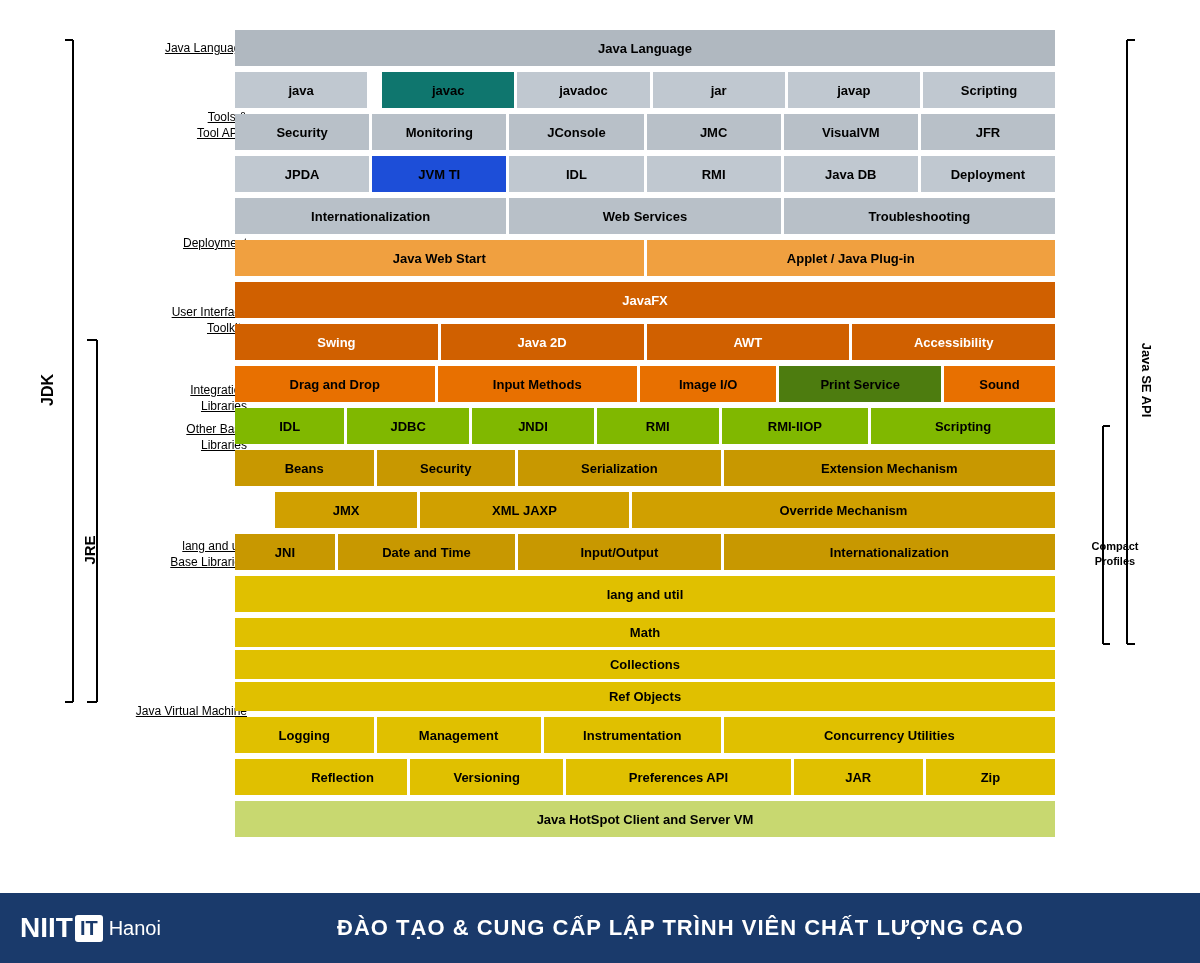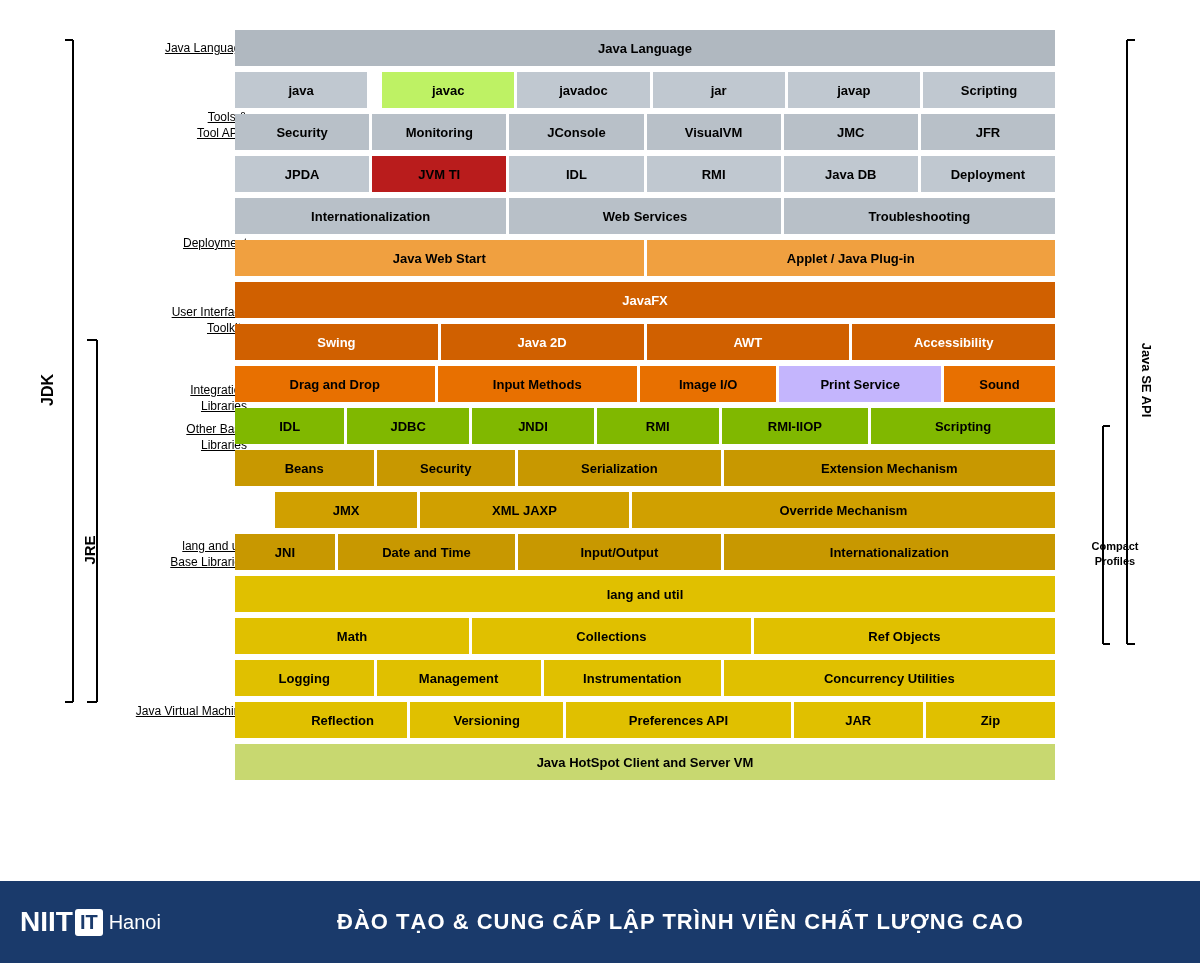--- a/index.html
+++ b/index.html
@@ -54,21 +54,21 @@
       justify-content: center;
       text-align: center;
       font-size: 13px;
       font-weight: bold;
       padding: 7px 5px;
     }
 
     
     .footer {
       background: #1a3a6b;
-      height: 82px;
+      height: 70px;
       display: flex;
       flex-direction: row;
       align-items: center;
       padding: 0 20px;
       gap: 20px;
     }
 
     .footer-text {
       color: #fff;
       font-size: 22px;
@@ -189,43 +189,43 @@
 
         <div style="flex:1; display:flex; flex-direction:column; gap:3px;">
 
           <div class="lbl-row">
             <div class="c cell-full" style="flex:1; background:#b0b8c0; min-height:36px;">Java Language</div>
           </div>
 
           <div class="lbl-row">
             <div style="display:flex;flex-direction:row;gap:3px;flex:1;">
               <div class="c" style="flex:1; background:#c0c8d0;">java</div>
-              <div class="c" style="flex:1; background:#bef264;margin-left:12px;">javac</div>
+              <div class="c" style="flex:1; background:#0f766e;margin-left:12px;">javac</div>
               <div class="c" style="flex:1; background:#c0c8d0;">javadoc</div>
               <div class="c" style="flex:1; background:#c0c8d0;">jar</div>
               <div class="c" style="flex:1; background:#c0c8d0;">javap</div>
               <div class="c" style="flex:1; background:#c0c8d0;">Scripting</div>
             </div>
           </div>
 
           <div class="lbl-row">
             <div style="display:flex;flex-direction:row;gap:3px;flex:1;">
               <div class="c" style="flex:1; background:#b8c0c8;">Security</div>
               <div class="c" style="flex:1; background:#b8c0c8;">Monitoring</div>
               <div class="c" style="flex:1; background:#b8c0c8;">JConsole</div>
+              <div class="c" style="flex:1; background:#b8c0c8;">JMC</div>
               <div class="c" style="flex:1; background:#b8c0c8;">VisualVM</div>
-              <div class="c" style="flex:1; background:#b8c0c8;">JMC</div>
               <div class="c" style="flex:1; background:#b8c0c8;">JFR</div>
             </div>
           </div>
 
           <div class="lbl-row">
             <div style="display:flex;flex-direction:row;gap:3px;flex:1;">
               <div class="c" style="flex:1; background:#c0c8d0;">JPDA</div>
-              <div class="c" style="flex:1; background:#b91c1c;">JVM TI</div>
+              <div class="c" style="flex:1; background:#1d4ed8;">JVM TI</div>
               <div class="c" style="flex:1; background:#c0c8d0;">IDL</div>
               <div class="c" style="flex:1; background:#c0c8d0;">RMI</div>
               <div class="c" style="flex:1; background:#c0c8d0;">Java DB</div>
               <div class="c" style="flex:1; background:#c0c8d0;">Deployment</div>
             </div>
           </div>
 
           <div class="lbl-row">
             <div style="display:flex;flex-direction:row;gap:3px;flex:1;">
               <div class="c" style="flex:2; background:#b8c0c8;">Internationalization</div>
@@ -254,21 +254,21 @@
               <div class="c" style="flex:1.5; background:#d06000; color:#fff;">AWT</div>
               <div class="c" style="flex:1.5; background:#d06000; color:#fff;">Accessibility</div>
             </div>
           </div>
 
           <div class="lbl-row">
             <div style="display:flex;flex-direction:row;gap:3px;flex:1;">
               <div class="c" style="flex:1.5; background:#e87000;">Drag and Drop</div>
               <div class="c" style="flex:1.5; background:#e87000;">Input Methods</div>
               <div class="c" style="flex:1; background:#e87000;">Image I/O</div>
-              <div class="c" style="flex:1.2; background:#c4b5fd;">Print Service</div>
+              <div class="c" style="flex:1.2; background:#4d7c0f;">Print Service</div>
               <div class="c" style="flex:0.8; background:#e87000;">Sound</div>
             </div>
           </div>
 
           <div class="lbl-row">
             <div style="display:flex;flex-direction:row;gap:3px;flex:1;">
               <div class="c" style="flex:0.8; background:#80b800;">IDL</div>
               <div class="c" style="flex:0.9; background:#80b800;">JDBC</div>
               <div class="c" style="flex:0.9; background:#80b800;">JNDI</div>
               <div class="c" style="flex:0.9; background:#80b800;">RMI</div>
@@ -303,21 +303,21 @@
             </div>
           </div>
 
           <div class="lbl-row">
             <div style="display:flex;flex-direction:row;gap:3px;flex:1;">
               <div class="c" style="flex:1; background:#e0c000;">lang and util</div>
             </div>
           </div>
 
           <div class="lbl-row">
-            <div style="display:flex;gap:3px;flex:1;">
+            <div style="display:flex;flex-direction:column;gap:3px;flex:1;">
               <div class="c" style="flex:1; background:#e0c000;">Math</div>
               <div class="c" style="flex:1.2; background:#e0c000;">Collections</div>
               <div class="c" style="flex:1.3; background:#e0c000;">Ref Objects</div>
             </div>
           </div>
 
           <div class="lbl-row">
             <div style="display:flex;flex-direction:row;gap:3px;flex:1;">
               <div class="c" style="flex:1; background:#e0c000;">Logging</div>
               <div class="c" style="flex:1.2; background:#e0c000;">Management</div>

